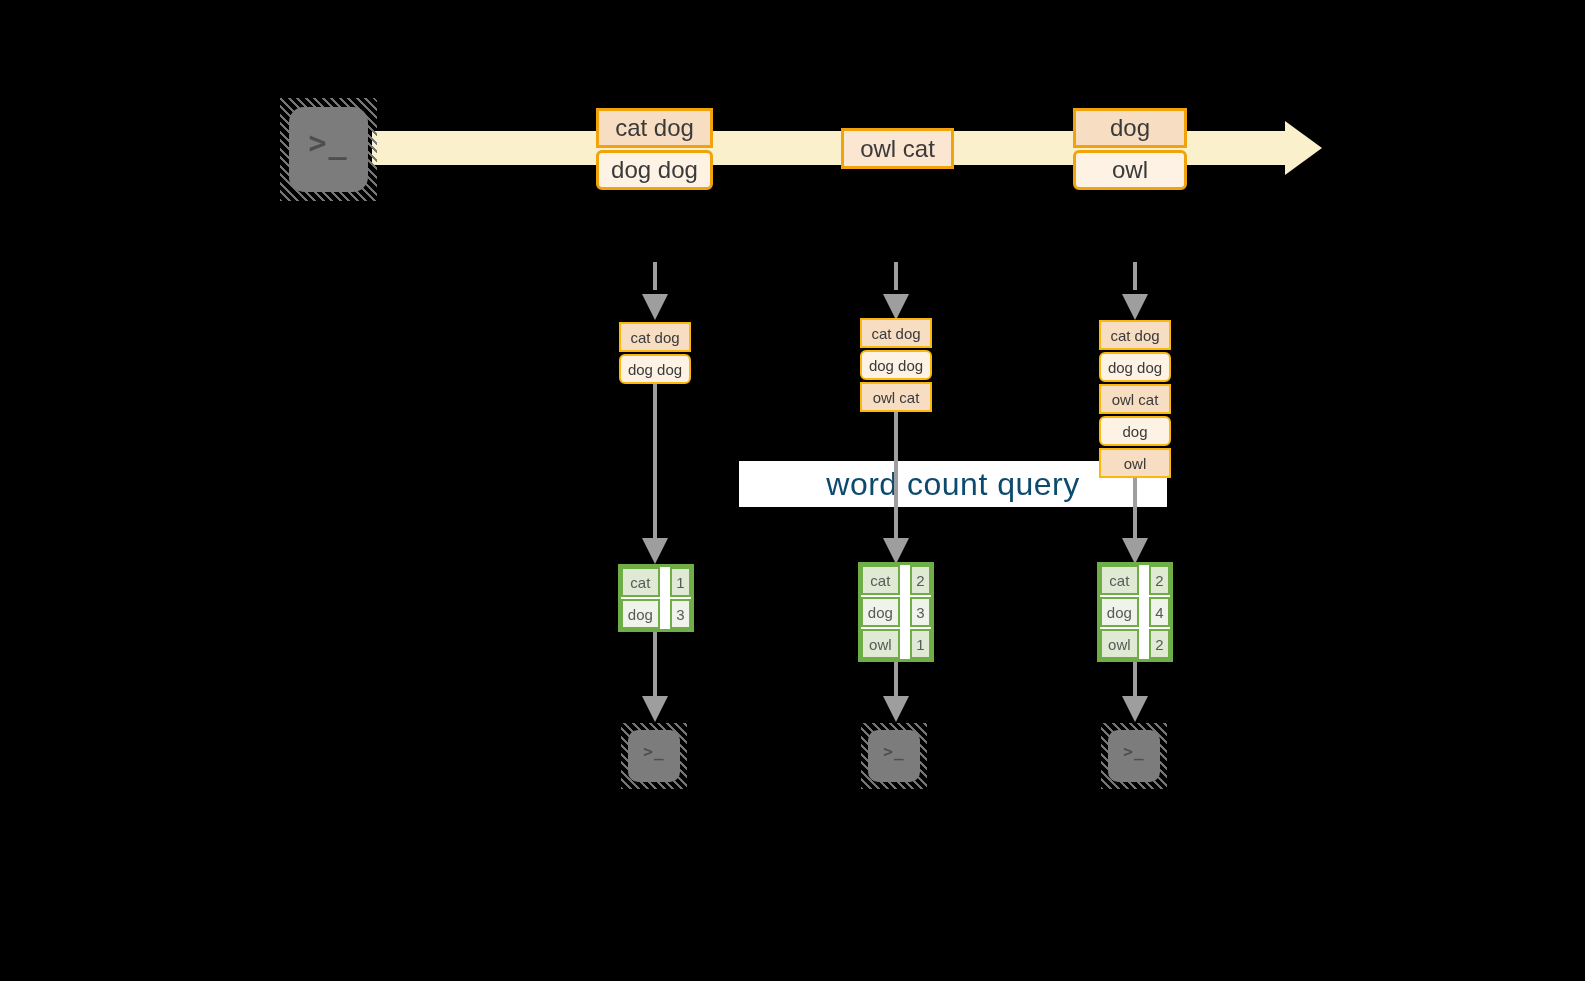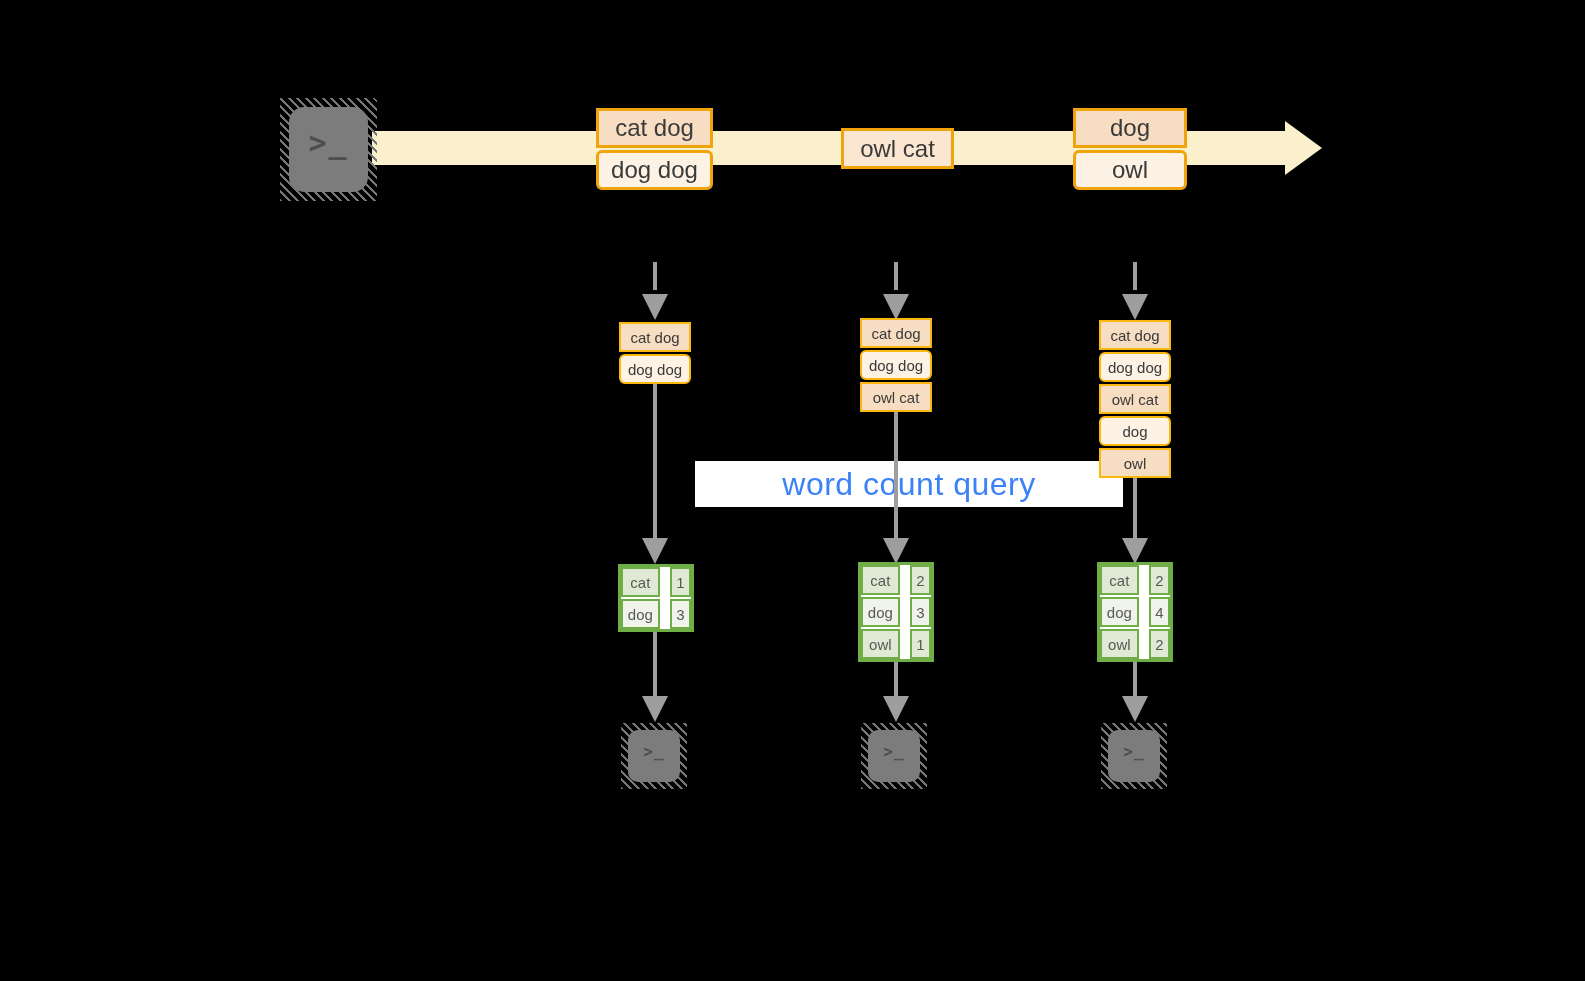--- a/index.html
+++ b/index.html
@@ -37,21 +37,21 @@
   .state-row{box-sizing:border-box;height:30px;border:2px solid #FBB70E;display:flex;
              align-items:center;justify-content:center;font-size:15px;color:#3A3A3A;}
 
   
   .vline{width:4px;background:#9E9E9E;}
   .vhead{width:0;height:0;border-left:13px solid transparent;border-right:13px solid transparent;
          border-top:26px solid #9E9E9E;}
 
   
   .query-band{background:#FFFFFF;display:flex;align-items:center;justify-content:center;
-              font-size:32px;font-weight:300;color:#3b82f6;letter-spacing:0.5px;}
+              font-size:32px;font-weight:300;color:#0c4a6e;letter-spacing:0.5px;margin-left:44px;}
 
   
   .wc-table{box-sizing:content-box;border:3px solid #6FAD47;background:#FFFFFF;
             display:flex;flex-direction:column;gap:2px;width:70px;}
   .wc-row{display:flex;gap:10px;}
   .wc-cell{box-sizing:border-box;height:30px;border:2px solid #6FAD47;display:flex;
            align-items:center;justify-content:center;font-size:15px;color:#595959;}
   .wc-word{width:44px;}
   .wc-count{width:24px;}
   .fill-g1{background:#DFE9D3;}

